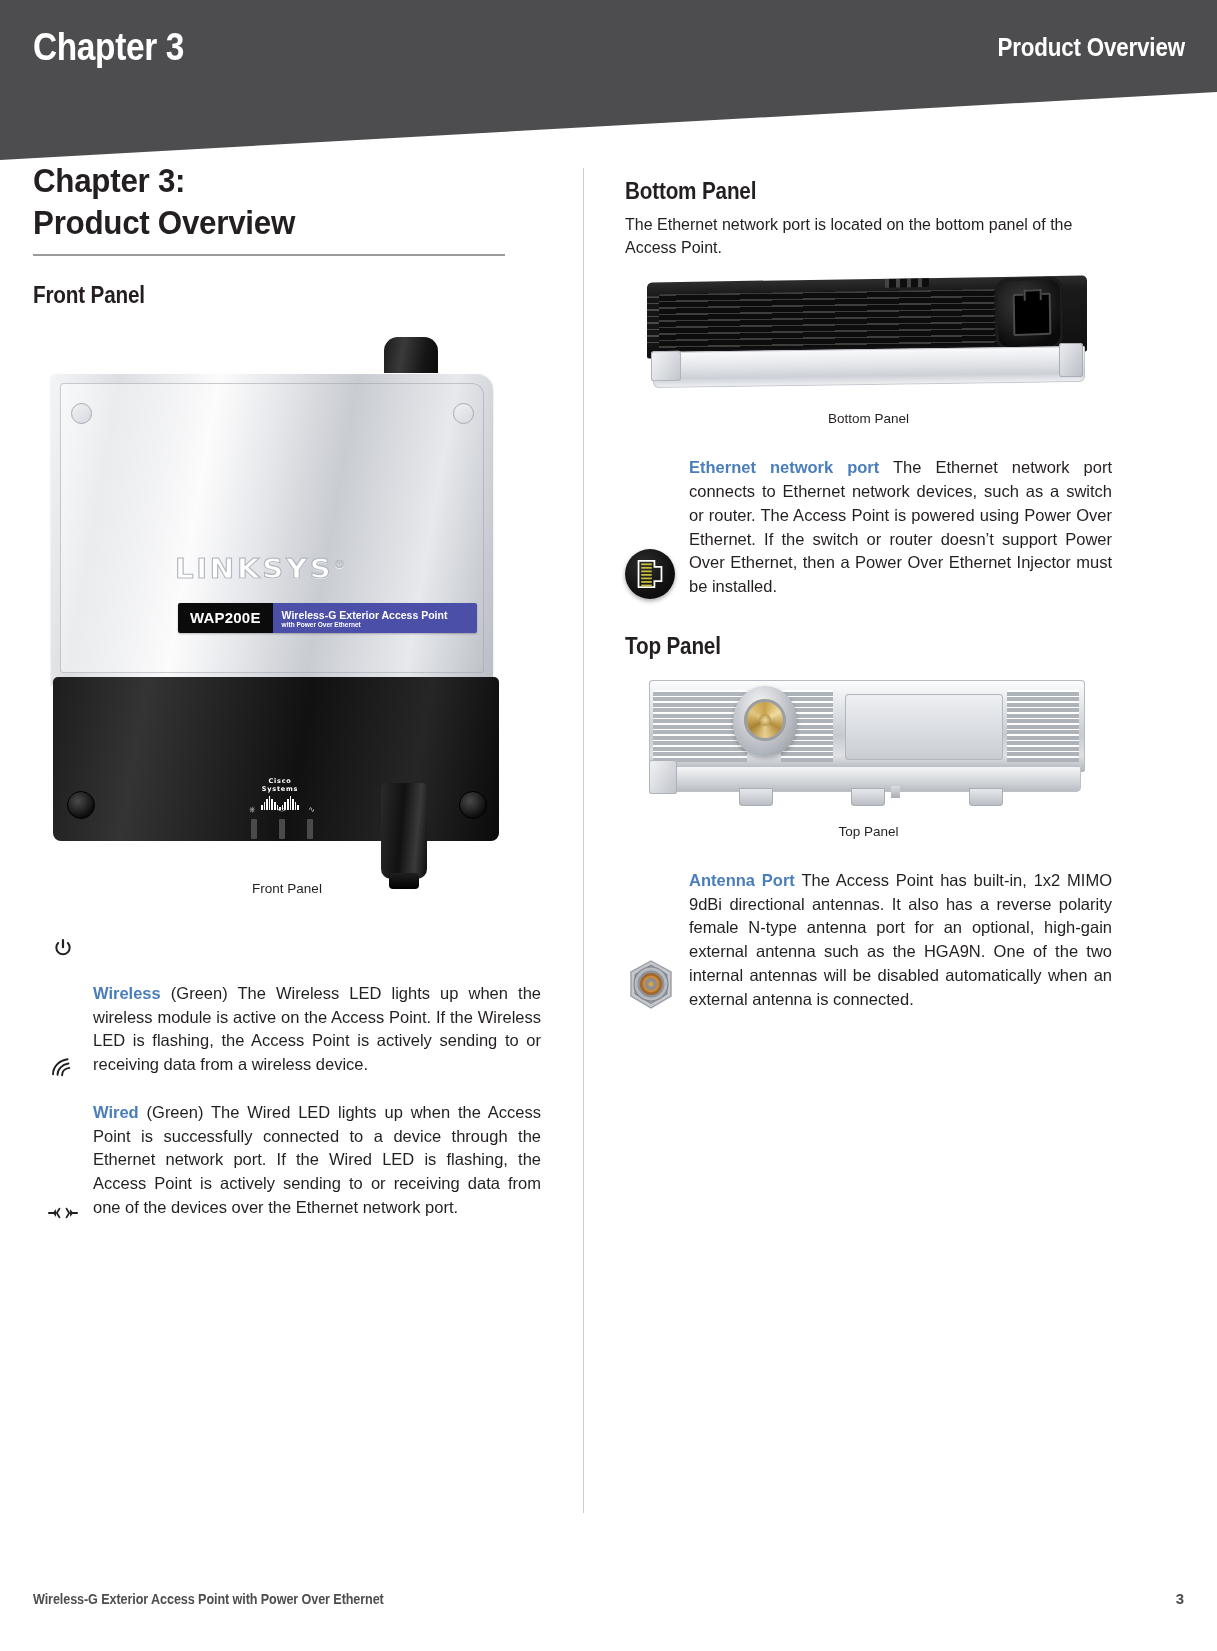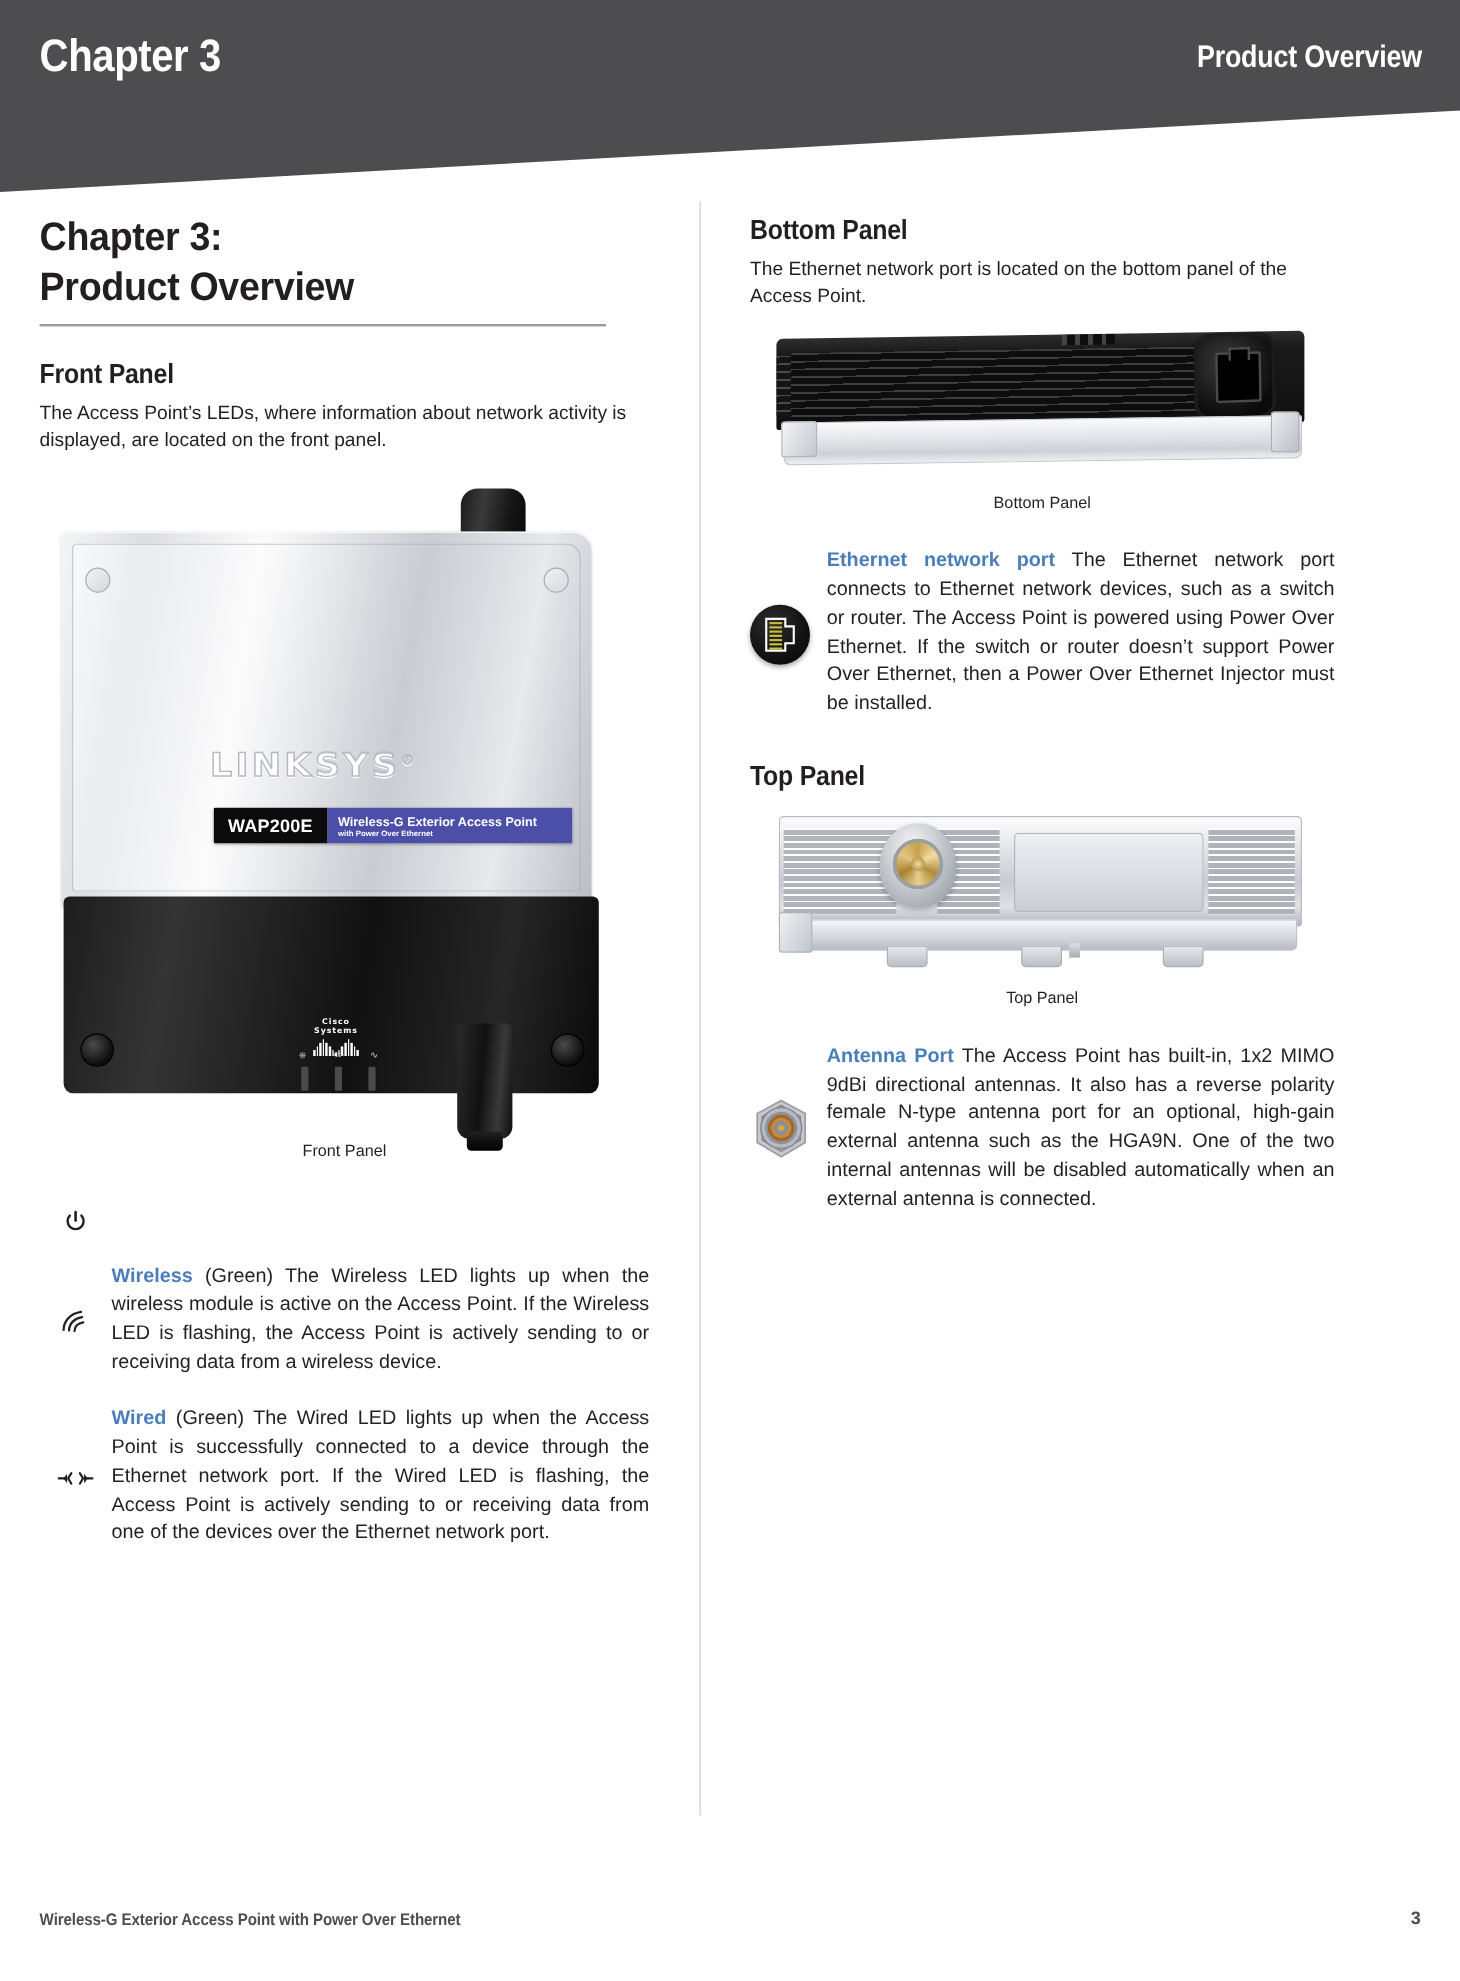--- a/index.html
+++ b/index.html
@@ -57,21 +57,21 @@
     height: 1360px;
   }
   .col-divider {
     position: absolute;
     left: 583px; top: 8px;
     width: 1px; height: 1345px;
     background: #c9cdd6;
   }
   .col-left {
     position: absolute;
-    left: 33px; top: 16px;
+    left: 33px; top: 0;
     width: 508px;
   }
   .col-right {
     position: absolute;
     left: 625px; top: 0;
     width: 487px;
   }
 
   
   h1.chapter-title {
@@ -112,21 +112,21 @@
   .caption {
     margin: 12px 0 0 0;
     text-align: center;
     font-size: 13.5px;
     color: #231f20;
   }
 
   
   .item {
     display: flex;
-    align-items: center;
+    align-items: flex-end;
     margin-top: 24px;
   }
   .item .gutter {
     flex: 0 0 60px;
     display: flex;
     justify-content: center;
     padding-top: 2px;
   }
   .item.port .gutter { flex: 0 0 64px; justify-content: flex-start; }
   .item .itxt {
@@ -585,21 +585,20 @@
 
   <div class="col-left">
 
     <h1 class="chapter-title">
       <span class="l1">Chapter 3:</span>
       <span class="l2">Product Overview</span>
     </h1>
     <div class="title-rule"></div>
 
     <h2 class="sec-head">Front Panel</h2>
-    <p class="body ragged">The Access Point’s LEDs, where information about network activity is displayed, are located on the front panel.</p>
 
     <div class="photo-front">
       <div class="pf-antenna"></div>
       <div class="pf-top-body"></div>
       <div class="pf-screw s1"></div>
       <div class="pf-screw s2"></div>
       <div class="pf-logo"><span>LINKSYS</span><span class="reg">®</span></div>
       <div class="pf-badge">
         <div class="model">WAP200E</div>
         <div class="desc">

